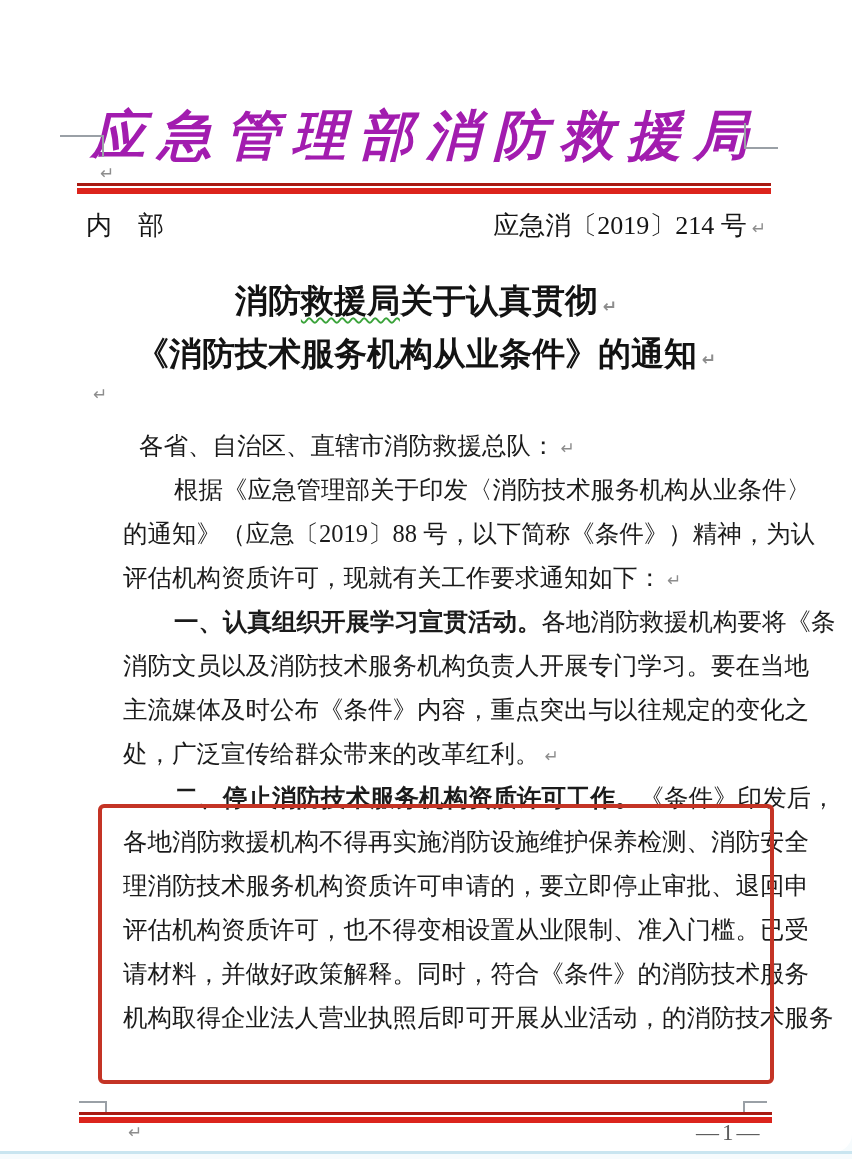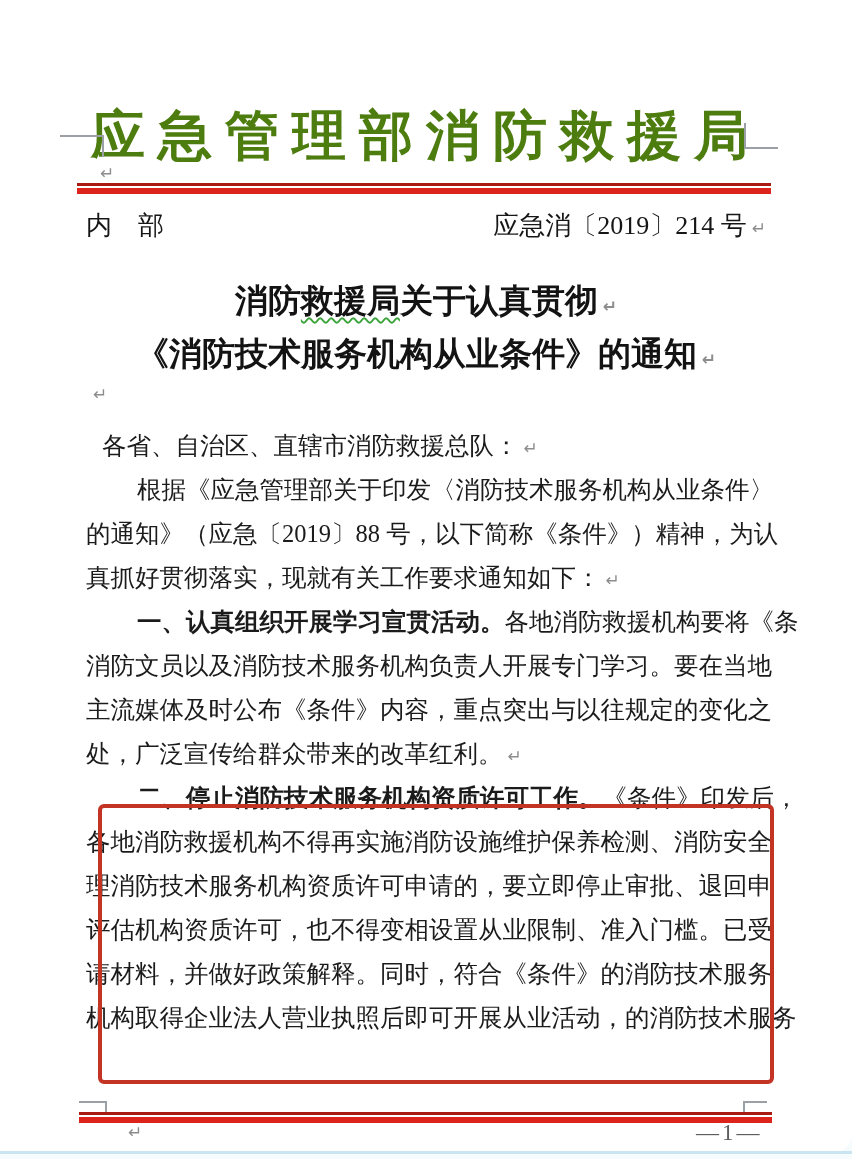--- a/index.html
+++ b/index.html
@@ -12,23 +12,24 @@
     position:absolute;left:0;top:0;width:852px;height:1152px;
     background:#ffffff;border-radius:0 0 18px 0;
   }
   .bottom-strip{
     position:absolute;left:0;top:1151px;width:852px;height:3px;
     background:#c9e5f0;
   }
   
   .agency{
     position:absolute;top:94px;left:0;width:852px;
-    text-align:center;color:#4d7c0f;
+    text-align:center;color:#a21caf;
     font-size:54px;font-weight:700;letter-spacing:13px;line-height:84px;
     white-space:nowrap;
+    font-style:italic;
   }
   .redline{position:absolute;left:77px;width:694px;}
   .redline .thin{height:3px;background:#a81a12;}
   .redline .gap{height:2px;background:#ffffff;}
   .redline .thick{height:6px;background:#dc241c;}
   .redline.hdr{top:183px;}
   .redline.ftr{top:1112px;left:79px;width:693px;}
   .docrow{
     position:absolute;top:208px;left:86px;width:680px;
     display:flex;justify-content:space-between;align-items:flex-end;
@@ -46,21 +47,21 @@
     text-decoration-color:#3aa33a;
     text-decoration-thickness:2px;
     text-underline-offset:5px;
     margin-top:16px;
   }
   
   .bodyblock{
     position:absolute;top:424px;left:86px;width:696px;
     font-size:24.5px;color:#1b1b1b;
   }
-  .bline{height:44px;line-height:44px;white-space:nowrap;}
+  .bline{height:44px;line-height:44px;white-space:nowrap;margin-left:37px;}
   .indent{padding-left:51px;}
   .sal{padding-left:16px;}
   .lead{font-weight:700;}
   
   .hbox{
     position:absolute;left:98px;top:804px;width:668px;height:272px;
     border:4px solid #c43425;border-radius:6px;z-index:5;
     background:transparent;
   }
   
@@ -111,21 +112,21 @@
     <div><span>消防</span><span class="wavy">救援局</span><span>关于认真贯彻</span><span class="rm">↵</span></div>
     <div><span>《消防技术服务机构从业条件》的通知</span><span class="rm">↵</span></div>
   </div>
   <span class="rm-abs" style="left:93px;top:384px;">↵</span>
 
   <div class="bodyblock">
     <div class="bline sal"><span>各省、自治区、直辖市消防救援总队：</span><span class="rm">↵</span></div>
 
     <div class="bline indent"><span>根据《应急管理部关于印发〈消防技术服务机构从业条件〉</span></div>
     <div class="bline"><span>的通知》（应急〔2019〕88 号，以下简称《条件》）精神，为认</span></div>
-    <div class="bline"><span>真抓好贯彻落实，现就有关工作要求通知如下：</span><span class="rm">↵</span></div>
+    <div class="bline"><span>评估机构资质许可，现就有关工作要求通知如下：</span><span class="rm">↵</span></div>
 
     <div class="bline indent"><span class="lead">一、认真组织开展学习宣贯活动。</span><span>各地消防救援机构要将《条</span></div>
     <div class="bline"><span>消防文员以及消防技术服务机构负责人开展专门学习。要在当地</span></div>
     <div class="bline"><span>主流媒体及时公布《条件》内容，重点突出与以往规定的变化之</span></div>
     <div class="bline"><span>处，广泛宣传给群众带来的改革红利。</span><span class="rm">↵</span></div>
 
     <div class="bline indent"><span class="lead">二、停止消防技术服务机构资质许可工作。</span><span>《条件》印发后，</span></div>
     <div class="bline"><span>各地消防救援机构不得再实施消防设施维护保养检测、消防安全</span></div>
     <div class="bline"><span>理消防技术服务机构资质许可申请的，要立即停止审批、退回申</span></div>
     <div class="bline"><span>评估机构资质许可，也不得变相设置从业限制、准入门槛。已受</span></div>

